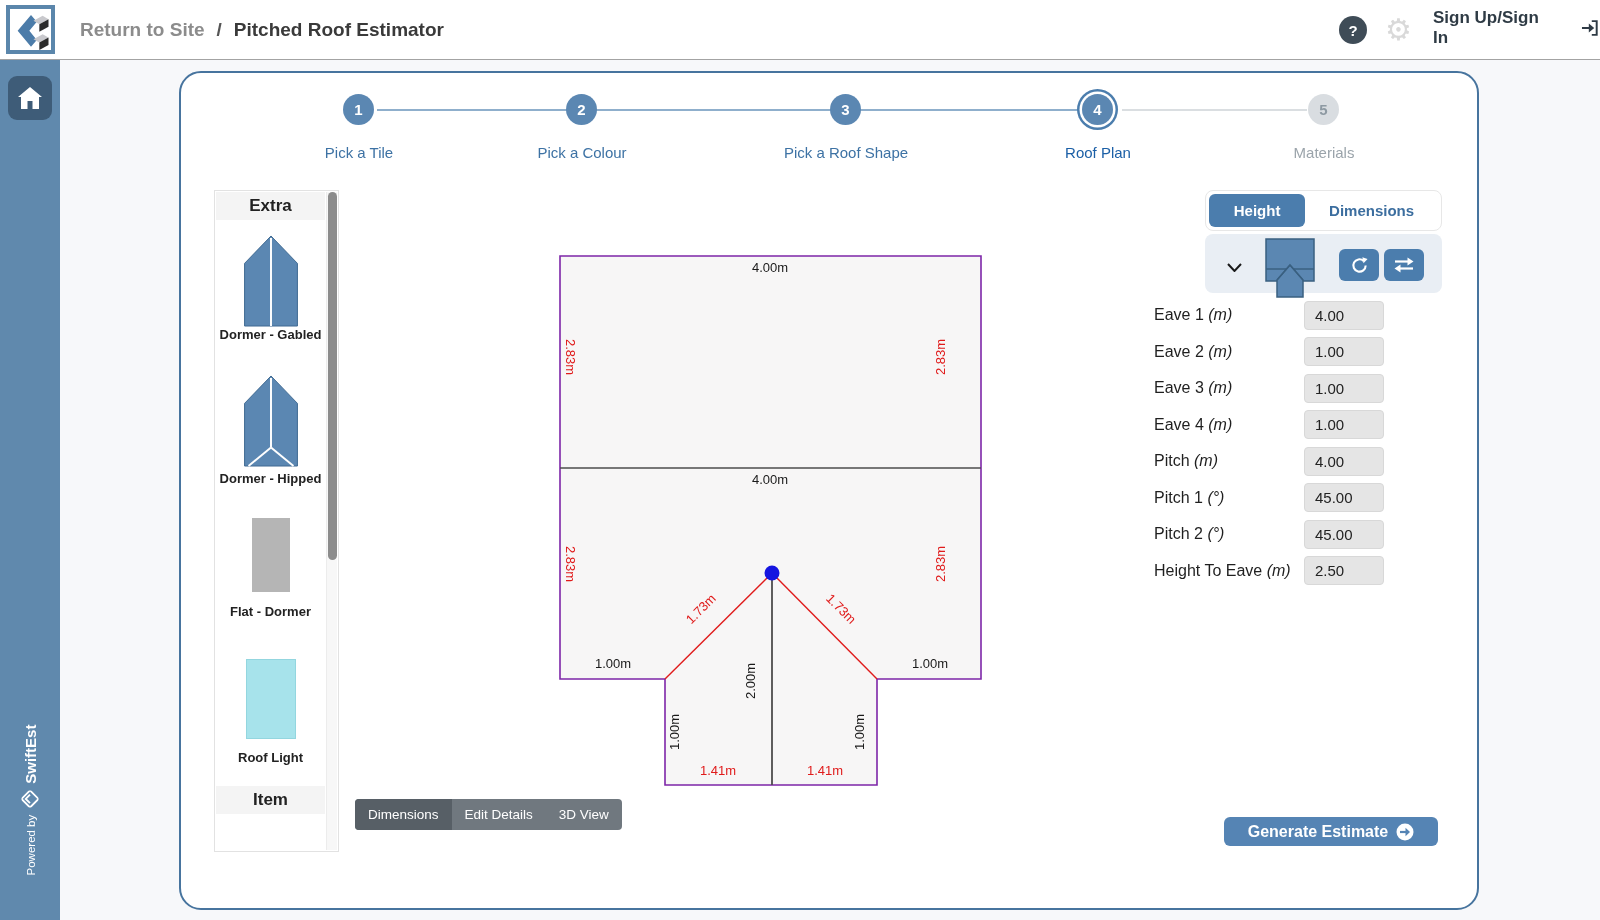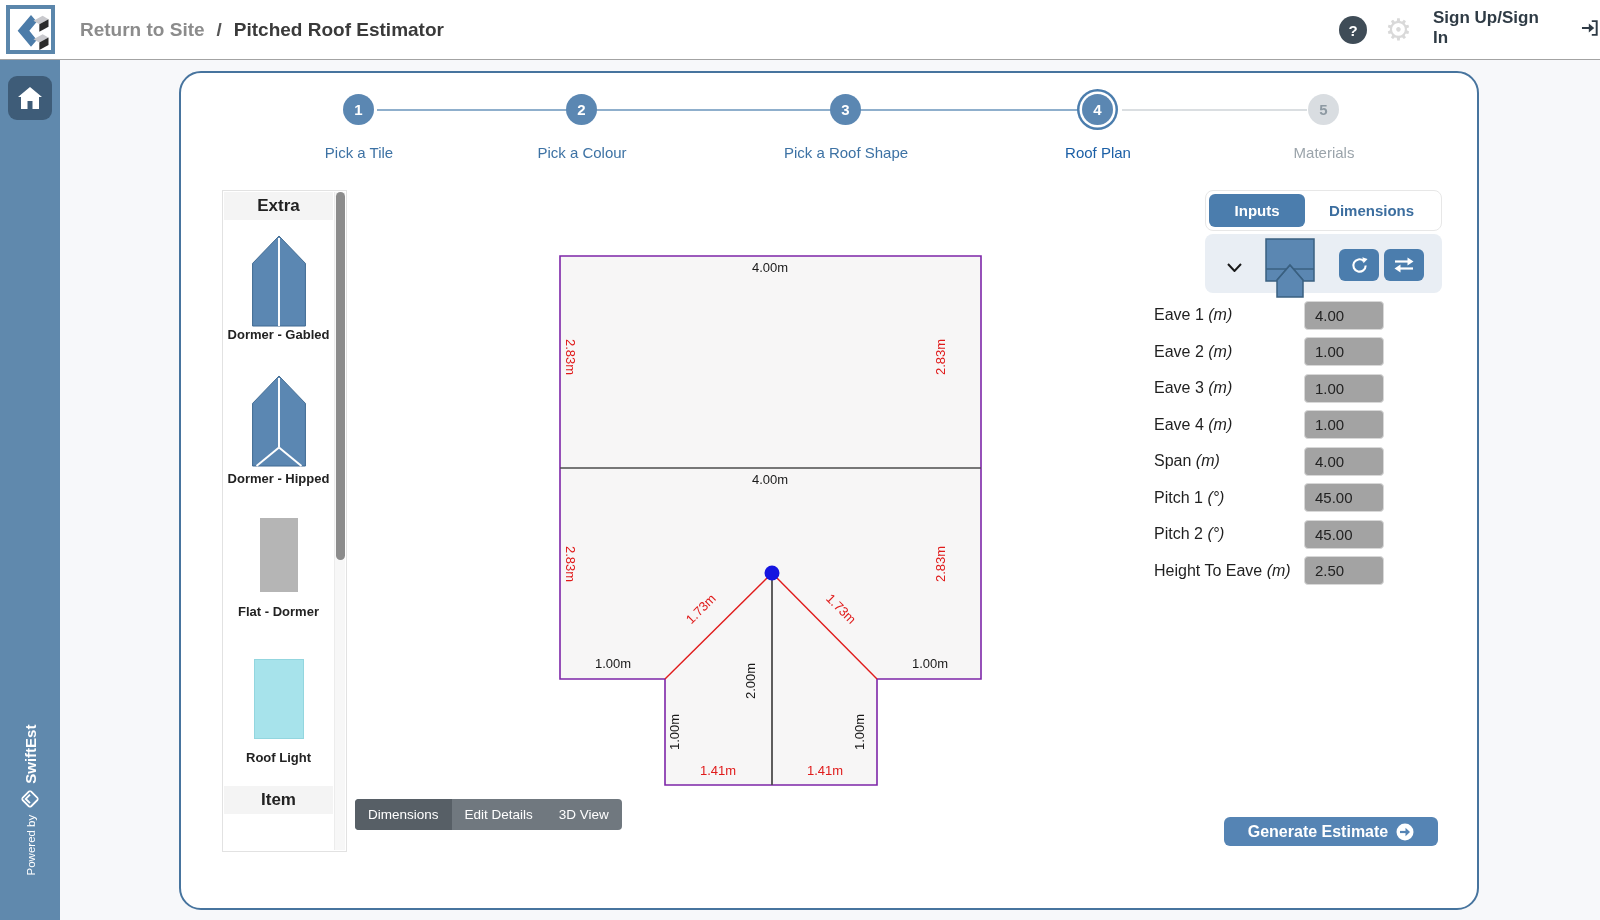--- a/index.html
+++ b/index.html
@@ -50,21 +50,21 @@
              background:#5b87b2; color:#fff; font-size:15px; font-weight:bold; display:flex;
              align-items:center; justify-content:center; }
   .slabel { position:absolute; left:-100px; top:50px; width:200px; text-align:center; font-size:15px; color:#3d72a4; }
   .step.active .scircle { box-shadow:0 0 0 2.5px #fff, 0 0 0 5px #4b7dad; }
   .step.active .slabel { color:#1b5fa6; font-weight:normal; }
   .step.disabled .scircle { background:#d9dde1; color:#8e9aa3; }
   .step.disabled .slabel { color:#9ba4ab; }
 
   
   .palette { position:absolute; left:33px; top:117px; width:125px; height:662px; background:#fff;
-             border:1px solid #e2e2e2;margin-left:8px; }
+             border:1px solid #e2e2e2; }
   .pal-head { position:absolute; left:1px; right:13px; height:28px; background:#f4f4f4; color:#222;
               font-size:17px; font-weight:bold; display:flex; align-items:center; justify-content:center; }
   .pal-item { position:absolute; left:0; width:111px; display:flex; justify-content:center; cursor:grab; }
   .pal-label { position:absolute; left:0; width:111px; text-align:center; font-size:13px; font-weight:bold; color:#222; }
   .scroll-track { position:absolute; right:1px; top:1px; width:11px; height:658px; background:#f7f7f7;
                   border-left:1px solid #ececec; }
   .scroll-thumb { position:absolute; left:1px; top:0; width:9px; height:368px; background:#8c8c8c; border-radius:5px; cursor:pointer; }
 
   
   .plan-svg { position:absolute; left:161px; top:119px; }
@@ -89,21 +89,21 @@
   .shape-thumb { position:absolute; left:59px; top:3px; cursor:pointer; }
   .sq-btn { position:absolute; top:15px; width:40px; height:32px; background:#4b7dad; border:none;
             border-radius:6px; display:flex; align-items:center; justify-content:center; cursor:pointer; }
   .btn-refresh { left:134px; } .btn-swap { left:179px; }
 
   .fields { position:absolute; left:966px; top:224px; width:237px; }
   .frow { height:36.5px; display:flex; align-items:center; }
   .flabel { flex:1; font-size:16px; color:#1f1f1f; padding-left:7px; white-space:nowrap; }
   .flabel i { font-style:italic; }
   .finput { width:80px; height:29px; border:1px solid #d8d8d8; border-radius:4px; font-size:15px;
-            color:#222; padding-left:10px; outline:none; background:#a3a3a3; }
+            color:#222; padding-left:10px; outline:none; background:#e5e5e5; }
 
   .generate { position:absolute; left:1043px; top:744px; width:214px; height:29px; background:#5584b4;
               color:#fff; border:none; border-radius:6px; font-size:16px; font-weight:bold;
               display:flex; align-items:center; justify-content:center; gap:8px; cursor:pointer; }
 </style>
 </head>
 <body>
 
 <div id="app">
 
@@ -264,21 +264,21 @@
 
         <div class="vtab active">Dimensions</div>
 
         <div class="vtab">Edit Details</div>
 
         <div class="vtab">3D View</div>
 
     </div>
 
     <div class="rp-tabs">
-      <div class="rp-tab active">Inputs</div>
+      <div class="rp-tab active">Height</div>
       <div class="rp-tab">Dimensions</div>
     </div>
 
     <div class="iconrow">
       <div class="chev">
         <svg width="15" height="9" viewBox="0 0 15 9">
             <polyline points="1,1 7.5,8 14,1" fill="none" stroke="#1a1a1a" stroke-width="2"></polyline>
           </svg>
       </div>
       <div class="shape-thumb">
@@ -335,21 +335,21 @@
         <div class="frow">
           <div class="flabel">
             <span>Eave 4</span>
             <i>(m)</i>
           </div>
           <input class="finput" value="1.00" style="">
         </div>
 
         <div class="frow">
           <div class="flabel">
-            <span>Span</span>
+            <span>Pitch</span>
             <i>(m)</i>
           </div>
           <input class="finput" value="4.00" style="">
         </div>
 
         <div class="frow">
           <div class="flabel">
             <span>Pitch 1</span>
             <i>(°)</i>
           </div>

